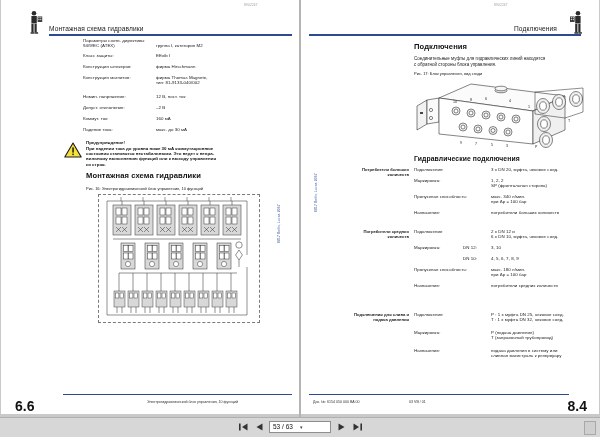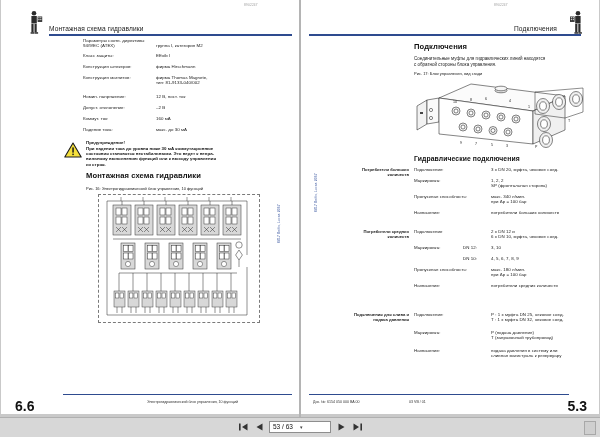--- a/index.html
+++ b/index.html
@@ -746,21 +746,21 @@
           <div class="lbl">Назначение:</div>
         </div>
       <div class="blk" style="left:190px; top:348px;">
           <div class="val">подача давления в систему или
 сливная магистраль к резервуару</div>
         </div>
 
       <div class="ftr-rule" style="left:8px; top:394px; width:260px;"></div>
       <div class="ftr-cap" style="left:12px; top:400px;">Док. №: 6154 050 000 BA 00</div>
       <div class="ftr-cap" style="left:108px; top:400px;">03 VB / 01</div>
-      <div class="ftr-pageno" style="right:12px; top:398px;">5.3</div>
+      <div class="ftr-pageno" style="right:12px; top:398px;">8.4</div>
     </div>
   </div>
 
   <div class="toolbar">
     <div class="tb-inner">
 
       <button class="tb-btn">
         <svg width="9" height="8" viewBox="0 0 9 8">
           <rect x="0" y="0.5" width="1.6" height="7" fill="#333"></rect>
           <polygon points="8.5,0.5 8.5,7.5 3,4" fill="#333"></polygon>

